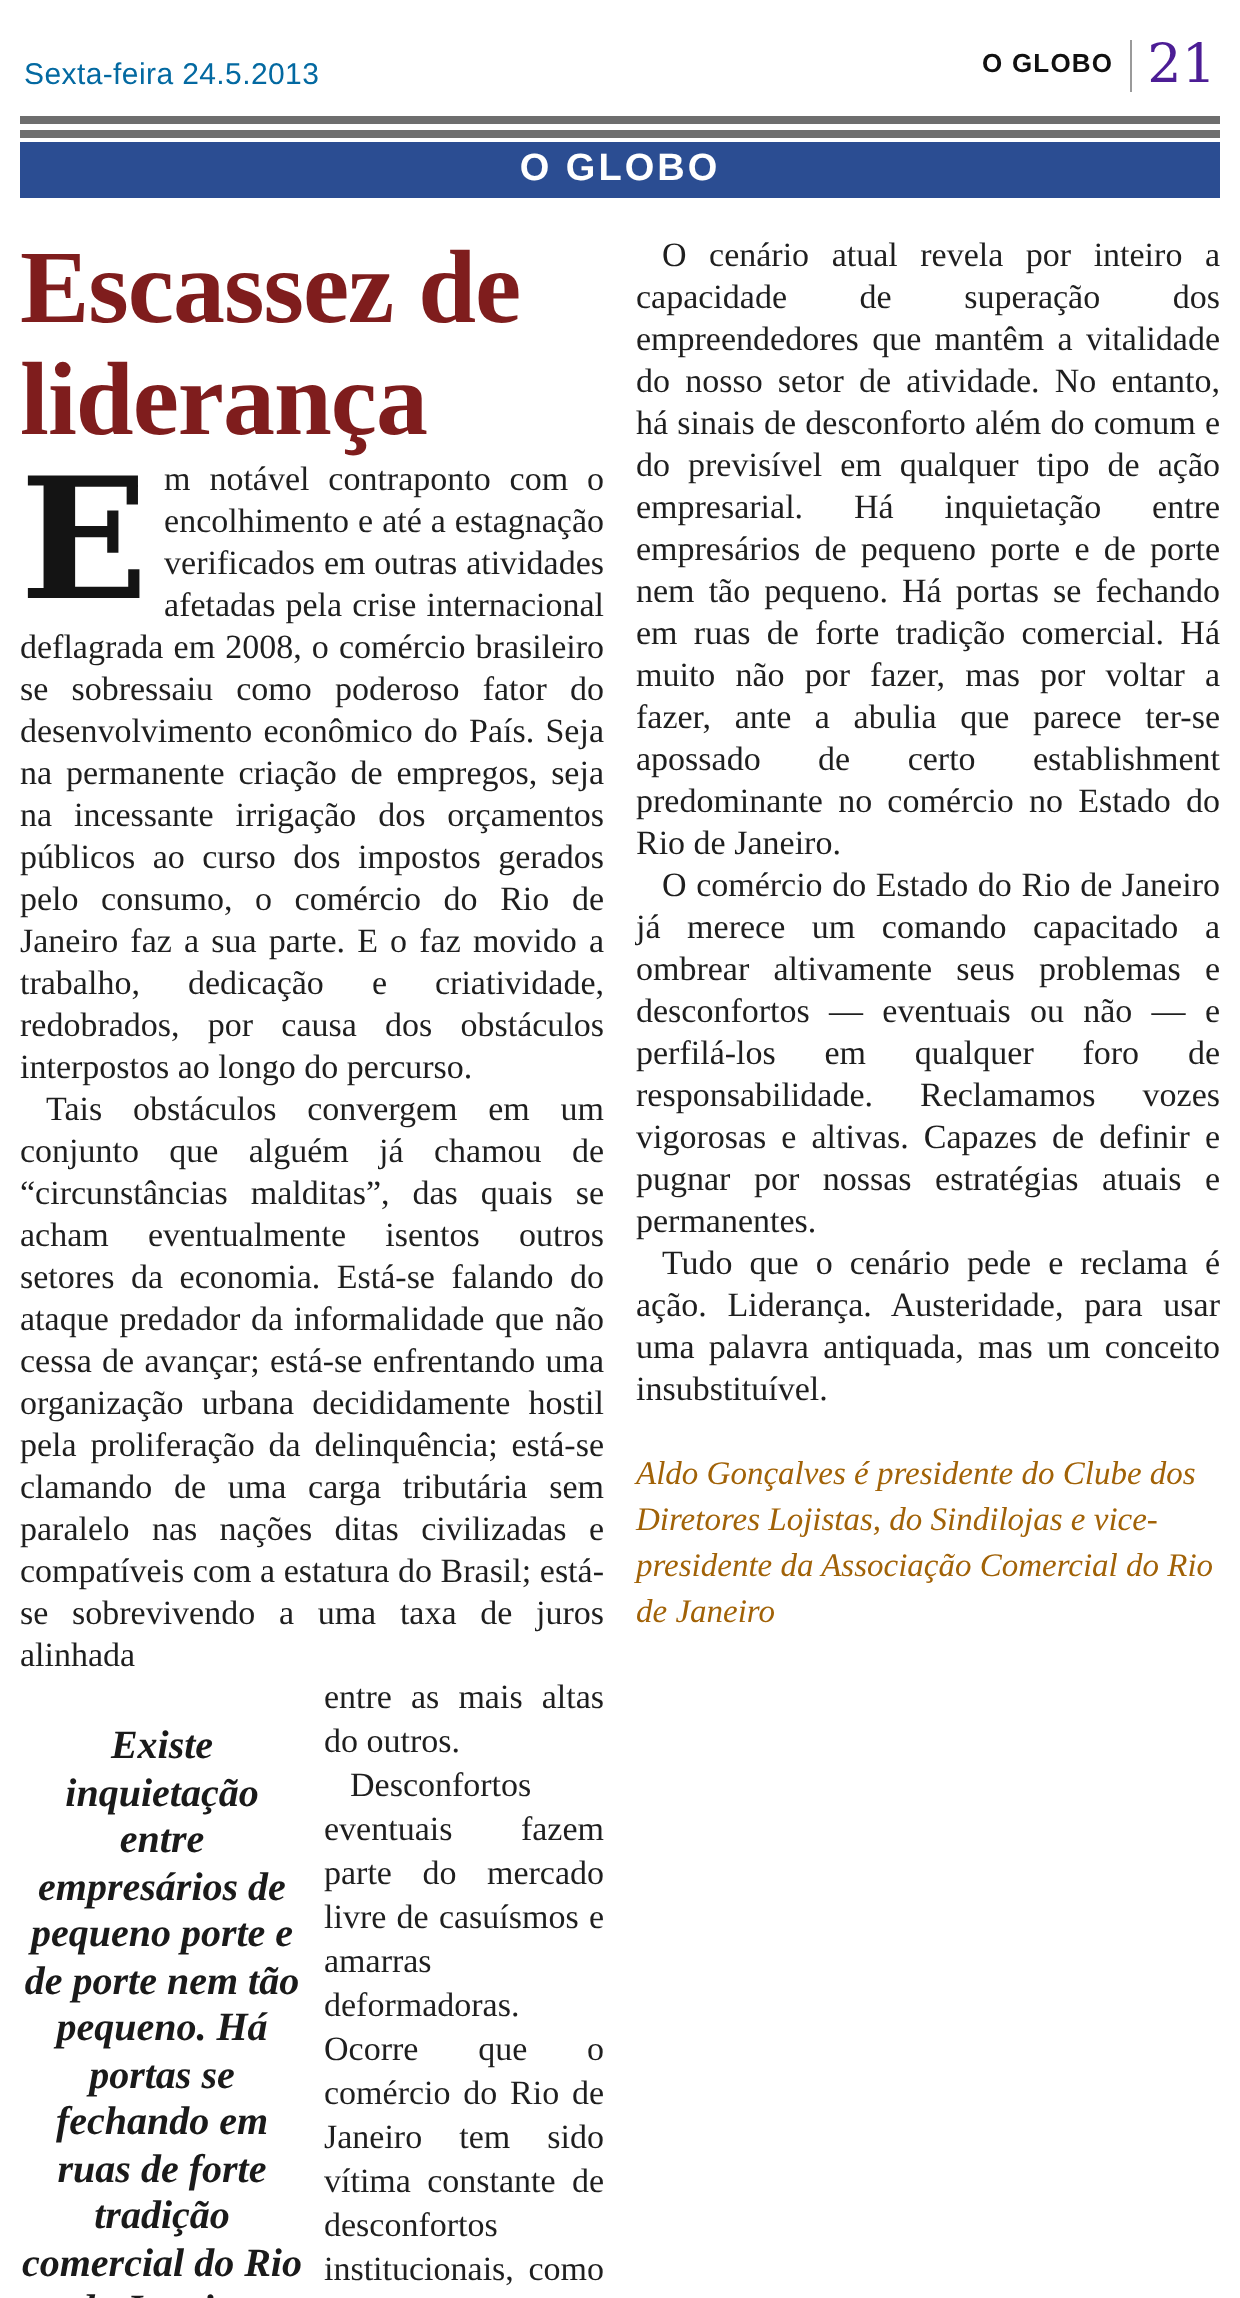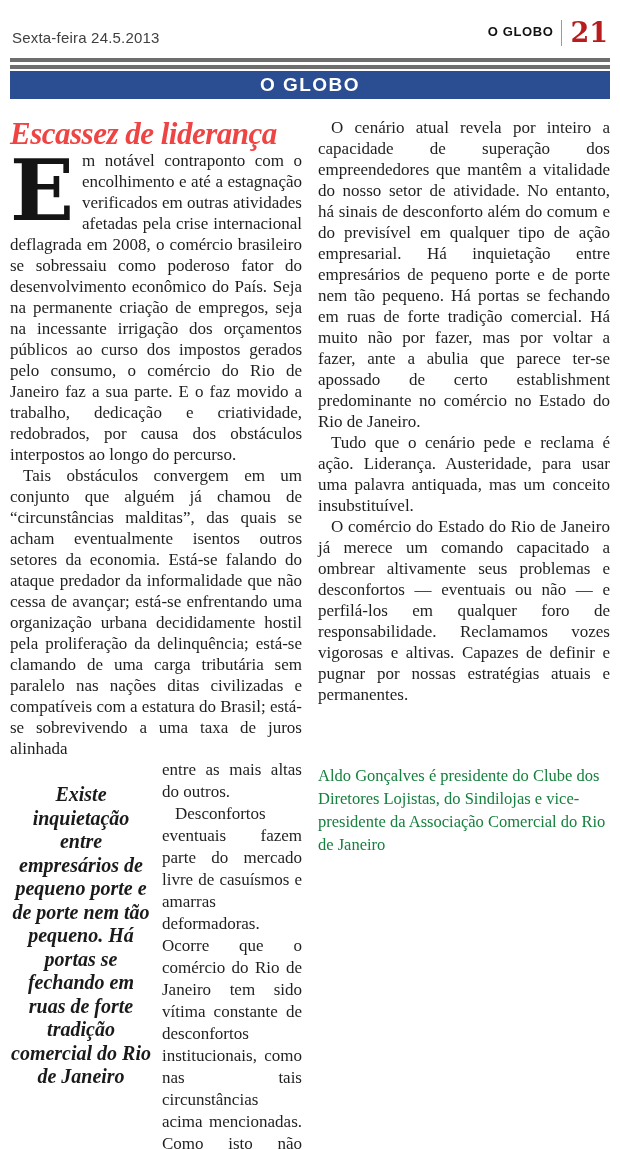--- a/index.html
+++ b/index.html
@@ -18,39 +18,39 @@
   .topbar {
     display: flex;
     justify-content: space-between;
     align-items: flex-end;
     padding: 14px 2px 6px 2px;
     height: 32px;
   }
   .date {
     font-family: "Liberation Sans", sans-serif;
     font-size: 15px;
-    color: #404040;
+    color: #0369a1;
     letter-spacing: 0.2px;
     font-stretch: condensed;
   }
   .masthead-group { display: flex; align-items: center; gap: 8px; }
   .masthead {
     font-family: "Liberation Sans", sans-serif;
     font-weight: 700;
     font-size: 13px;
     letter-spacing: 0.6px;
     color: #111;
     padding-bottom: 2px;
   }
   .mast-divider { width: 1px; height: 26px; background: #9a9a9a; }
   .pagenum {
     font-family: "DejaVu Serif", serif;
-    font-weight: 700;
+    font-weight: 400;
     font-size: 27px;
-    color: #b91c1c;
+    color: #4c1d95;
     line-height: 1;
   }
   .rule { height: 4px; background: #6e6e6e; margin-top: 3px; }
   .rule.first { margin-top: 6px; }
   .banner {
     margin-top: 2px;
     height: 28px;
     background: #2b4d92;
     display: flex;
     align-items: center;
@@ -67,25 +67,24 @@
   
   .columns {
     display: flex;
     gap: 16px;
     margin-top: 18px;
   }
   .col { width: 292px; }
 
   .headline {
     font-family: "Liberation Serif", "DejaVu Serif", serif;
-    font-style: italic;
-    font-weight: 700;
-    font-size: 31px;
+    font-weight: 700;
+    font-size: 52px;
     line-height: 1.08;
-    color: #ef4444;
+    color: #7f1d1d;
     letter-spacing: -0.5px;
   }
   .byline {
     font-family: "Liberation Sans", sans-serif;
     font-weight: 700;
     font-size: 15px;
     letter-spacing: 0.4px;
     color: #141414;
     margin-top: 24px;
     margin-bottom: 26px;
@@ -133,25 +132,26 @@
   }
   .minicol {
     width: 140px;
     flex: none;
   }
   .minicol p.body-text { line-height: 22px; }
 
   .endmark-para { text-indent: 13px; }
 
   .bio {
+    font-style: italic;
     font-size: 16.5px;
     line-height: 23px;
-    margin-top: 59px;
+    margin-top: 20px;
     text-align: left;
-    color: #15803d;
+    color: #a16207;
   }
 </style>
 </head>
 <body>
 
 <div class="page">
 
   <div class="topbar">
     <span class="date">Sexta-feira 24.5.2013</span>
     <span class="masthead-group">
@@ -183,19 +183,19 @@
         </div>
         <div class="minicol">
           <p class="body-text">entre as mais altas do outros.</p>
           <p class="body-text indent">Desconfortos eventuais fazem parte do mercado livre de casuísmos e amarras deformadoras. Ocorre que o comércio do Rio de Janeiro tem sido vítima constante de desconfortos institucionais, como nas tais circunstâncias acima mencionadas. Como isto não bastasse, ouvem-se os primeiros rugidos de um sarcófago onde supúnhamos a in-</p>
         </div>
       </div>
     </div>
 
     <div class="col">
       <p class="body-text indent">O cenário atual revela por inteiro a capacidade de superação dos empreendedores que mantêm a vitalidade do nosso setor de atividade. No entanto, há sinais de desconforto além do comum e do previsível em qualquer tipo de ação empresarial. Há inquietação entre empresários de pequeno porte e de porte nem tão pequeno. Há portas se fechando em ruas de forte tradição comercial. Há muito não por fazer, mas por voltar a fazer, ante a abulia que parece ter-se apossado de certo establishment predominante no comércio no Estado do Rio de Janeiro.</p>
+      <p class="body-text indent">O comércio do Estado do Rio de Janeiro já merece um comando capacitado a ombrear altivamente seus problemas e desconfortos — eventuais ou não — e perfilá-los em qualquer foro de responsabilidade. Reclamamos vozes vigorosas e altivas. Capazes de definir e pugnar por nossas estratégias atuais e permanentes.</p>
       <p class="body-text indent">Tudo que o cenário pede e reclama é ação. Liderança. Austeridade, para usar uma palavra antiquada, mas um conceito insubstituível.</p>
-      <p class="body-text indent">O comércio do Estado do Rio de Janeiro já merece um comando capacitado a ombrear altivamente seus problemas e desconfortos — eventuais ou não — e perfilá-los em qualquer foro de responsabilidade. Reclamamos vozes vigorosas e altivas. Capazes de definir e pugnar por nossas estratégias atuais e permanentes.</p>
       <p class="bio">Aldo Gonçalves é presidente do Clube dos Diretores Lojistas, do Sindilojas e vice-presidente da Associação Comercial do Rio de Janeiro</p>
     </div>
 
   </div>
 </div>
 
 </body></html>

